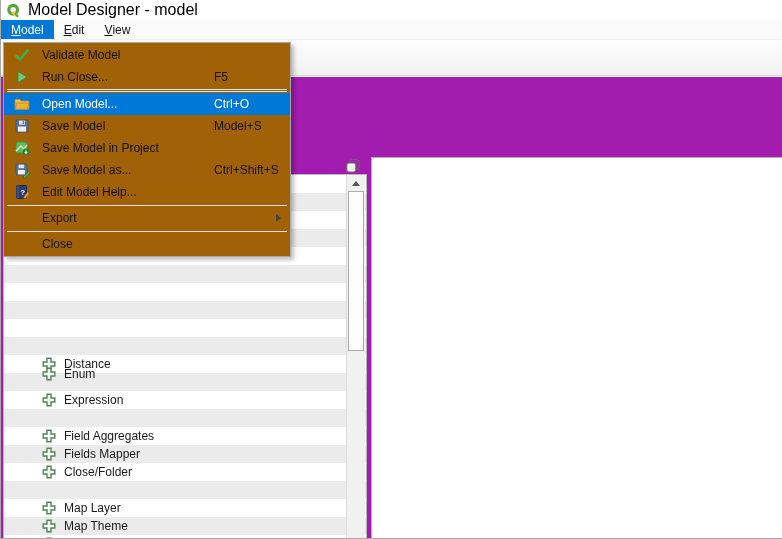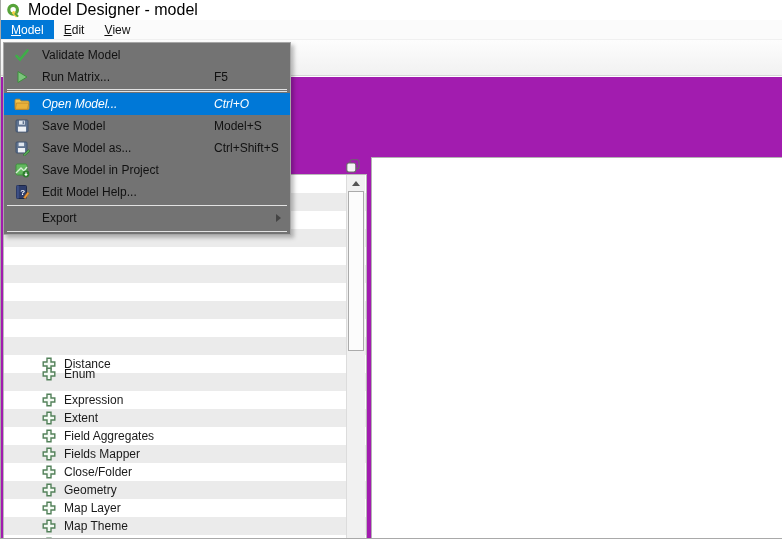--- a/index.html
+++ b/index.html
@@ -51,28 +51,28 @@
   .sbtn { position:absolute; left:0; width:18px; height:17px; background:#f1f1f1;
           display:flex; align-items:center; justify-content:center; }
   .arrow-up { width:0; height:0; border-left:4px solid transparent; border-right:4px solid transparent;
               border-bottom:5px solid #555; }
   .arrow-down { width:0; height:0; border-left:4px solid transparent; border-right:4px solid transparent;
                 border-top:5px solid #555; }
   .sthumb { position:absolute; left:1px; top:16px; width:16px; height:160px;
             background:#fcfcfc; border:1px solid #ababab; }
 
   
-  .popup { position:absolute; left:2px; top:42px; width:288px; background:#737373;
+  .popup { position:absolute; left:2px; top:42px; width:288px; background:#a16207;
            border:1px solid #a6a6a6; box-shadow:3px 3px 4px rgba(0,0,0,0.25);
            padding:1px 0; z-index:10; }
   .pitem { position:relative; height:22px; display:flex; align-items:center; }
   .pitem .picon { width:16px; height:16px; margin-left:10px; flex:0 0 16px; }
   .pitem .plabel { margin-left:12px; white-space:nowrap; }
   .pitem .pshort { position:absolute; left:210px;text-align:center; }
-  .pitem.hl { background:#0078d7; color:#fff;font-style:italic; }
+  .pitem.hl { background:#0078d7; color:#fff; }
   .psep { height:1px; background:#e2e2e2; margin:1px 3px; }
   .psep.wide { margin:1.5px 3px; }
   .subarrow { position:absolute; right:9px; top:7px; width:0; height:0;
               border-top:4px solid transparent; border-bottom:4px solid transparent;
               border-left:5px solid #444; }
 </style>
 </head>
 <body>
 
 <div class="window">
@@ -219,49 +219,37 @@
             <path d="M5 1.2 h4 v3.8 h3.8 v4 H9 v3.8 H5 V9 H1.2 V5 H5 z" fill="#f4faf4" stroke="#53815a" stroke-width="1.4"></path>
           </svg>
         <span class="ltext">Enum</span>
       </div>
       <div class="lrow" style="top:216px">
         <svg class="plus" viewBox="0 0 14 14">
             <path d="M5 1.2 h4 v3.8 h3.8 v4 H9 v3.8 H5 V9 H1.2 V5 H5 z" fill="#f4faf4" stroke="#53815a" stroke-width="1.4"></path>
           </svg>
         <span class="ltext">Expression</span>
       </div>
-      <div class="lrow" style="top:234px">
-        <svg class="plus" viewBox="0 0 14 14">
-            <path d="M5 1.2 h4 v3.8 h3.8 v4 H9 v3.8 H5 V9 H1.2 V5 H5 z" fill="#f4faf4" stroke="#53815a" stroke-width="1.4"></path>
-          </svg>
-        <span class="ltext">Extent</span>
-      </div>
       <div class="lrow" style="top:270px">
         <svg class="plus" viewBox="0 0 14 14">
             <path d="M5 1.2 h4 v3.8 h3.8 v4 H9 v3.8 H5 V9 H1.2 V5 H5 z" fill="#f4faf4" stroke="#53815a" stroke-width="1.4"></path>
           </svg>
         <span class="ltext">Fields Mapper</span>
       </div>
       <div class="lrow" style="top:252px">
         <svg class="plus" viewBox="0 0 14 14">
             <path d="M5 1.2 h4 v3.8 h3.8 v4 H9 v3.8 H5 V9 H1.2 V5 H5 z" fill="#f4faf4" stroke="#53815a" stroke-width="1.4"></path>
           </svg>
         <span class="ltext">Field Aggregates</span>
       </div>
       <div class="lrow" style="top:288px">
         <svg class="plus" viewBox="0 0 14 14">
             <path d="M5 1.2 h4 v3.8 h3.8 v4 H9 v3.8 H5 V9 H1.2 V5 H5 z" fill="#f4faf4" stroke="#53815a" stroke-width="1.4"></path>
           </svg>
         <span class="ltext">Close/Folder</span>
-      </div>
-      <div class="lrow" style="top:306px">
-        <svg class="plus" viewBox="0 0 14 14">
-            <path d="M5 1.2 h4 v3.8 h3.8 v4 H9 v3.8 H5 V9 H1.2 V5 H5 z" fill="#f4faf4" stroke="#53815a" stroke-width="1.4"></path>
-          </svg>
-        <span class="ltext">Geometry</span>
       </div>
       <div class="lrow" style="top:324px">
         <svg class="plus" viewBox="0 0 14 14">
             <path d="M5 1.2 h4 v3.8 h3.8 v4 H9 v3.8 H5 V9 H1.2 V5 H5 z" fill="#f4faf4" stroke="#53815a" stroke-width="1.4"></path>
           </svg>
         <span class="ltext">Map Layer</span>
       </div>
       <div class="lrow" style="top:342px">
         <svg class="plus" viewBox="0 0 14 14">
             <path d="M5 1.2 h4 v3.8 h3.8 v4 H9 v3.8 H5 V9 H1.2 V5 H5 z" fill="#f4faf4" stroke="#53815a" stroke-width="1.4"></path>
@@ -295,21 +283,21 @@
         <path d="M2.5 9 L6 12.5 L13.5 3.5" fill="none" stroke="#3fae49" stroke-width="2.6" stroke-linecap="round"></path>
       </svg>
       <span class="plabel">Validate Model</span>
       <span class="pshort"></span>
     </div>
 
     <div class="pitem">
       <svg class="picon" viewBox="0 0 16 16">
         <polygon points="4,2.5 13,8 4,13.5" fill="#7cc47c" stroke="#3c8f3c"></polygon>
       </svg>
-      <span class="plabel">Run Matrix...</span>
+      <span class="plabel">Run Close...</span>
       <span class="pshort">F5</span>
     </div>
 
     <div class="psep"></div>
 
 
     <div class="psep"></div>
 
     <div class="pitem hl">
       <svg class="picon" viewBox="0 0 16 16">
@@ -326,56 +314,61 @@
         <rect x="5" y="2.6" width="6" height="4" fill="#dfe6ee"></rect>
         <rect x="8.6" y="3.2" width="1.6" height="2.8" fill="#5f7390"></rect>
         <rect x="4" y="8.6" width="8" height="5" fill="#eef1f5"></rect>
       </svg>
       <span class="plabel">Save Model</span>
       <span class="pshort">Model+S</span>
     </div>
 
     <div class="pitem">
       <svg class="picon" viewBox="0 0 16 16">
+        <rect x="2" y="2" width="11" height="11" rx="1.5" fill="#63b85f" stroke="#3f8f3c"></rect>
+        <path d="M2 11 L7 6 L10 9 L13 5" fill="none" stroke="#d9efd8" stroke-width="1.4"></path>
+        <circle cx="12" cy="12" r="3.4" fill="#2f7d2f"></circle>
+        <path d="M12 10.2 v3 M10.7 12 l1.3 1.4 1.3-1.4" fill="none" stroke="#fff" stroke-width="1.1"></path>
+      </svg>
+      <span class="plabel">Save Model in Project</span>
+      <span class="pshort"></span>
+    </div>
+
+    <div class="pitem">
+      <svg class="picon" viewBox="0 0 16 16">
         <rect x="2" y="2" width="11" height="11" rx="1" fill="#5f7390" stroke="#43546e"></rect>
         <rect x="4.6" y="2.6" width="5.5" height="3.6" fill="#dfe6ee"></rect>
         <rect x="4" y="8" width="7" height="4.4" fill="#eef1f5"></rect>
         <polygon points="9,15 14.4,9.6 16,11.2 10.6,16" fill="#57a857" stroke="#2f6f2f" stroke-width="0.6"></polygon>
       </svg>
       <span class="plabel">Save Model as...</span>
       <span class="pshort">Ctrl+Shift+S</span>
     </div>
 
     <div class="pitem">
       <svg class="picon" viewBox="0 0 16 16">
-        <rect x="2" y="2" width="11" height="11" rx="1.5" fill="#63b85f" stroke="#3f8f3c"></rect>
-        <path d="M2 11 L7 6 L10 9 L13 5" fill="none" stroke="#d9efd8" stroke-width="1.4"></path>
-        <circle cx="12" cy="12" r="3.4" fill="#2f7d2f"></circle>
-        <path d="M12 10.2 v3 M10.7 12 l1.3 1.4 1.3-1.4" fill="none" stroke="#fff" stroke-width="1.1"></path>
-      </svg>
-      <span class="plabel">Save Model in Project</span>
-      <span class="pshort"></span>
-    </div>
-
-    <div class="pitem">
-      <svg class="picon" viewBox="0 0 16 16">
         <rect x="2.5" y="1.5" width="10" height="13" rx="1" fill="#2e3d6b" stroke="#1d2747"></rect>
         <rect x="2.5" y="1.5" width="2.4" height="13" fill="#3d4f85"></rect>
         <text x="8.6" y="10.5" font-size="8" font-weight="bold" text-anchor="middle" fill="#fff">?</text>
         <polygon points="9.5,13.5 13.6,8 15.2,9.2 11.3,14.8" fill="#e8973a" stroke="#b06c1e" stroke-width="0.5"></polygon>
       </svg>
       <span class="plabel">Edit Model Help...</span>
       <span class="pshort"></span>
     </div>
 
     <div class="psep wide"></div>
 
     <div class="pitem">
       <span class="picon"></span>
       <span class="plabel">Export</span>
       <span class="subarrow"></span>
     </div>
 
     <div class="psep wide"></div>
 
+    <div class="pitem">
+      <span class="picon"></span>
+      <span class="plabel">Close</span>
+      <span class="pshort"></span>
+    </div>
   </div>
 
 </div>
 
 </body></html>

